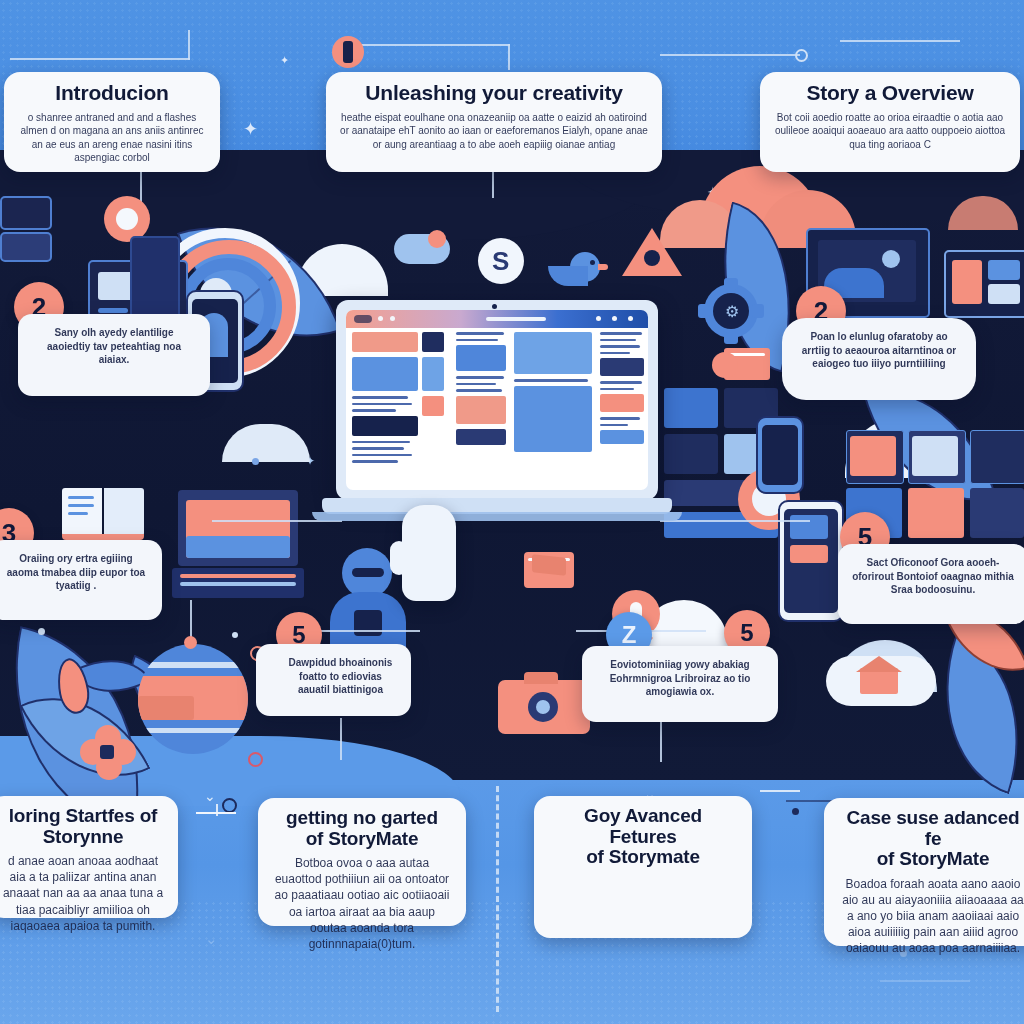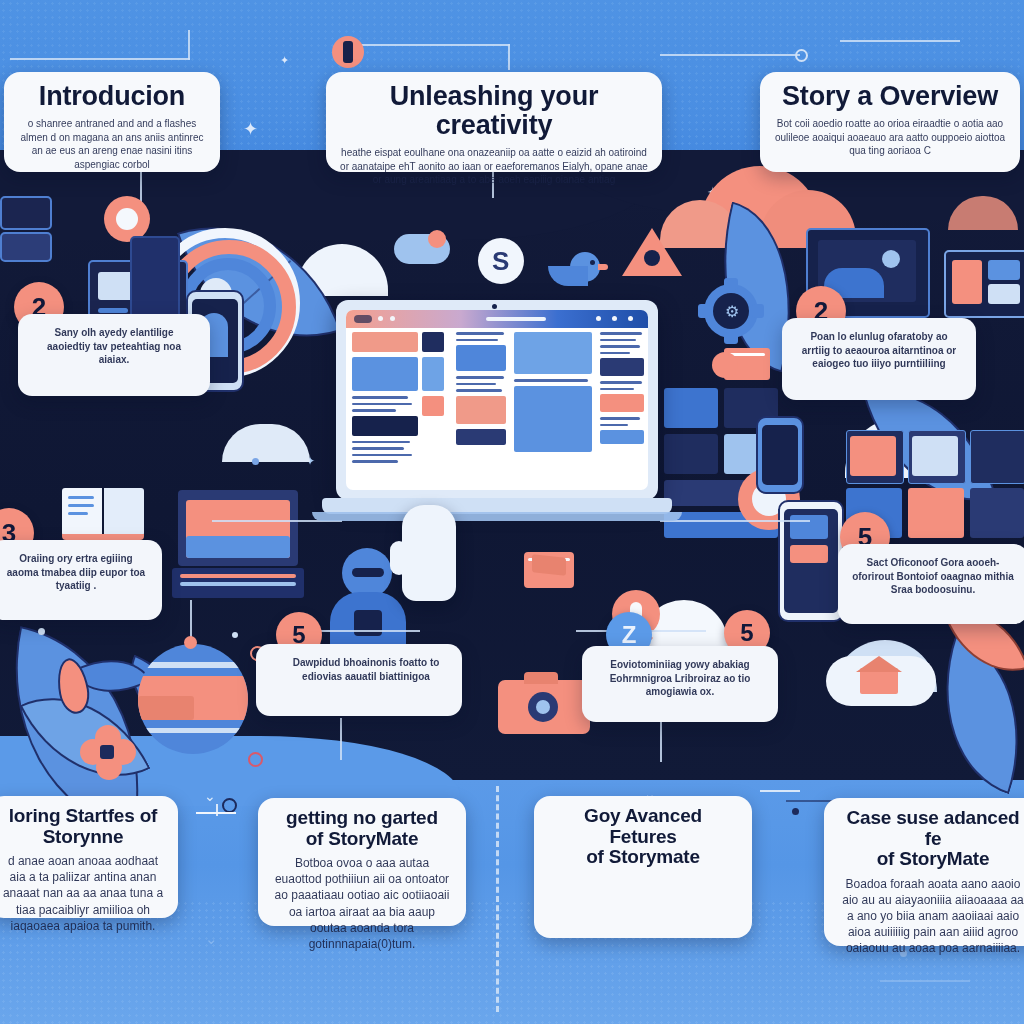--- a/index.html
+++ b/index.html
@@ -44,21 +44,21 @@
 
   
   .card{position:absolute;background:#f7f9fc;border-radius:16px;
     box-shadow:0 6px 18px rgba(6,14,40,.28);
     padding:10px 14px 12px;box-sizing:border-box;text-align:center;}
   .card .ttl{color:#111a38;font-weight:bold;line-height:1.08;
     letter-spacing:-.2px;}
   .card .body{color:#1a2347;line-height:1.35;margin-top:6px;
     filter:blur(.45px);opacity:.9;}
   .top-card{top:72px;height:100px;}
-  .top-card .ttl{font-size:27px;}
+  .top-card .ttl{font-size:21px;}
   .top-card .body{font-size:10px;}
   .bot-card .ttl{font-size:19px;}
   .bot-card .body{font-size:12px;}
   .mid-card{background:#f3f6fb;border-radius:14px;padding:12px 14px;}
   .mid-card .body{font-size:10px;margin-top:0;font-weight:600;}
 
   
   .badge{position:absolute;border-radius:50%;display:flex;
     align-items:center;justify-content:center;
     font-weight:bold;color:#11193a;
@@ -442,31 +442,31 @@
   <div class="card mid-card" style="left:18px;top:314px;width:192px;height:82px;">
     <div class="body">Sany olh ayedy elantilige aaoiedtiy tav peteahtiag noa aiaiax.</div>
   </div>
 
   <div class="badge badge-coral" style="left:-16px;top:508px;width:50px;height:50px;font-size:26px;">3</div>
   <div class="card mid-card" style="left:-10px;top:540px;width:172px;height:80px;">
     <div class="body">Oraiing ory ertra egiiing aaoma tmabea diip eupor toa tyaatiig .</div>
   </div>
 
   <div class="badge badge-coral" style="left:796px;top:286px;width:50px;height:50px;font-size:26px;">2</div>
-  <div class="card mid-card" style="left:782px;top:318px;width:194px;height:82px;">
+  <div class="card mid-card" style="left:782px;top:318px;width:194px;height:82px;border-radius:24px;">
     <div class="body">Poan lo elunlug ofaratoby ao arrtiig to aeaouroa aitarntinoa or eaiogeo tuo iiiyo purntiiliing</div>
   </div>
 
   <div class="badge badge-coral" style="left:840px;top:512px;width:50px;height:50px;font-size:26px;">5</div>
   <div class="card mid-card" style="left:838px;top:544px;width:190px;height:80px;">
     <div class="body">Sact Oficonoof Gora aooeh- oforirout Bontoiof oaagnao mithia Sraa bodoosuinu.</div>
   </div>
 
   <div class="badge badge-coral" style="left:276px;top:612px;width:46px;height:46px;font-size:24px;">5</div>
-  <div class="card mid-card" style="left:256px;top:644px;width:206px;height:72px;padding-left:28px;">
+  <div class="card mid-card" style="left:256px;top:644px;width:155px;height:72px;padding-left:28px;">
     <div class="body">Dawpidud bhoainonis foatto to ediovias aauatil biattinigoa</div>
   </div>
 
   <div class="badge badge-blue" style="left:606px;top:612px;width:46px;height:46px;font-size:24px;">Z</div>
   <div class="badge badge-coral" style="left:724px;top:610px;width:46px;height:46px;font-size:24px;">5</div>
   <div class="card mid-card" style="left:582px;top:646px;width:196px;height:76px;">
     <div class="body">Eoviotominiiag yowy abakiag Eohrmnigroa Lribroiraz ao tio amogiawia ox.</div>
   </div>
 
   <div class="card bot-card" style="left:-12px;top:796px;width:190px;height:122px;">

